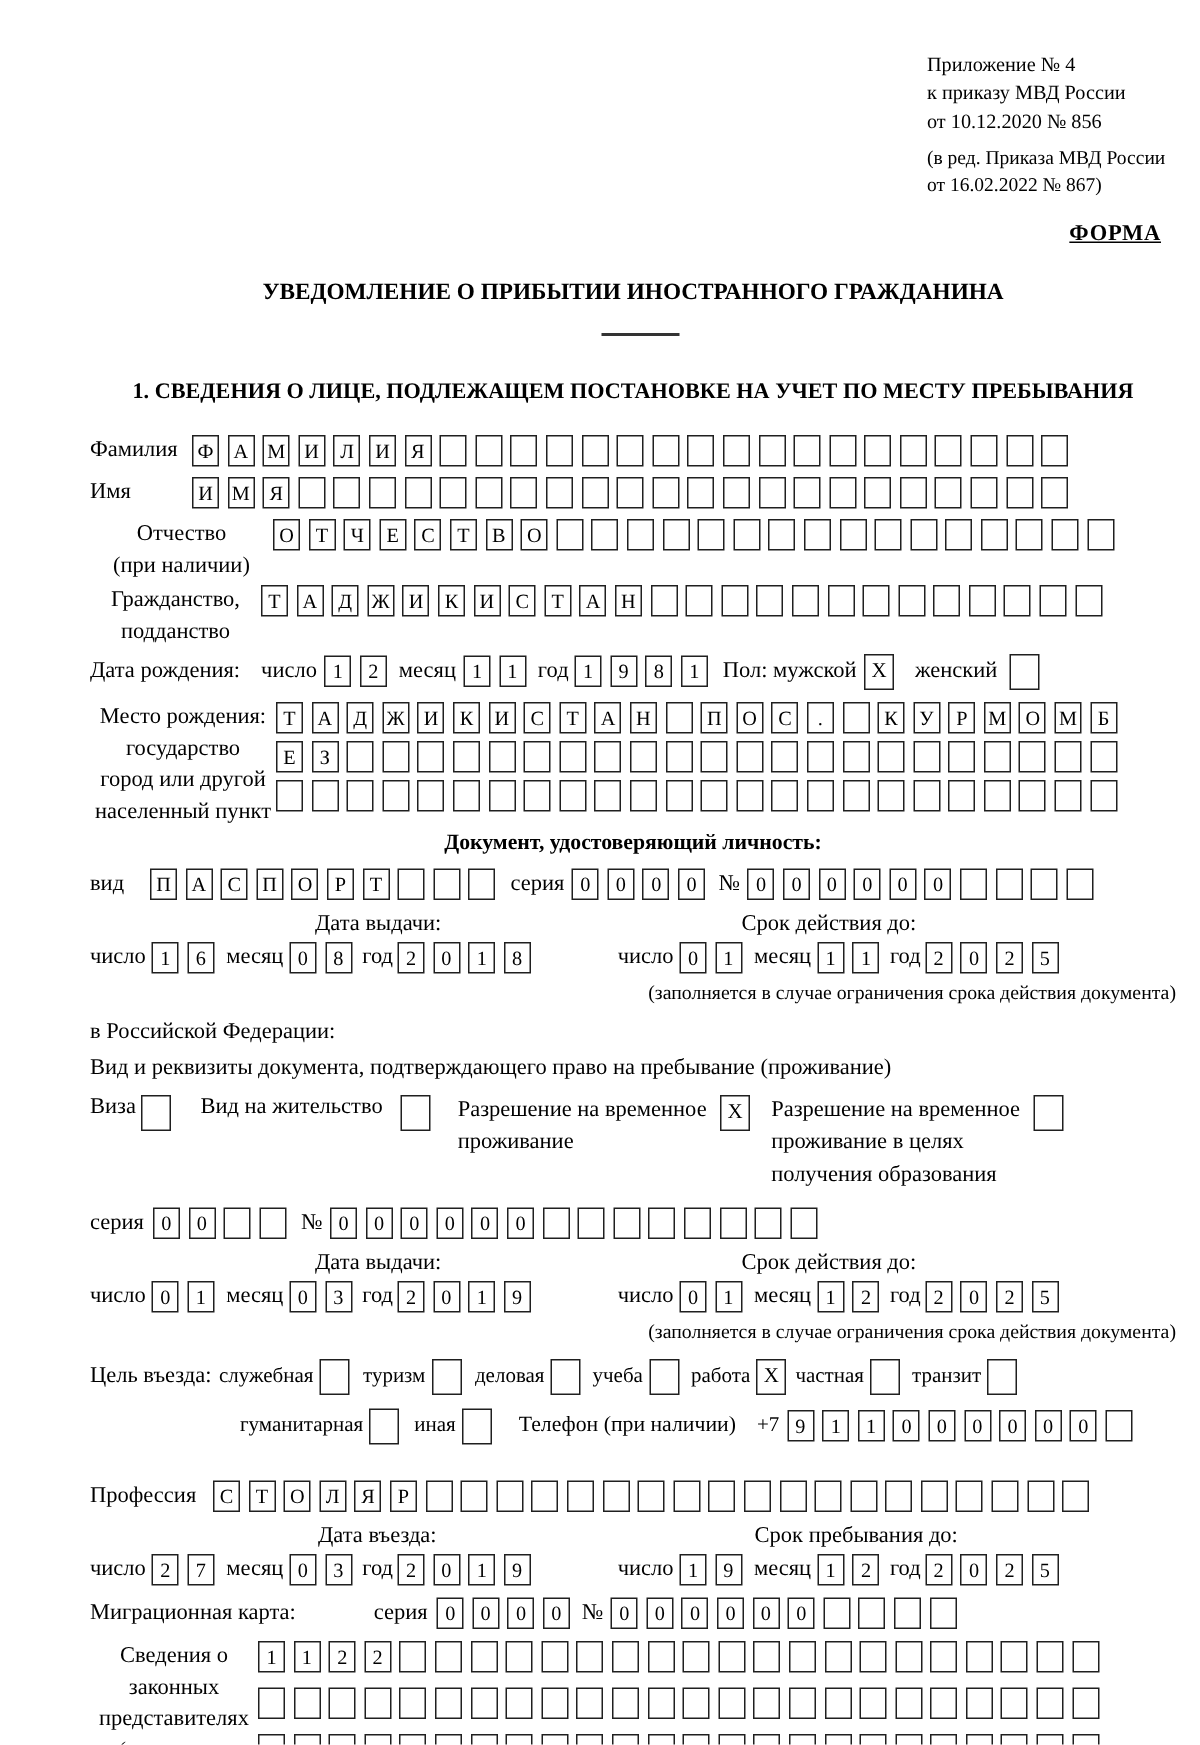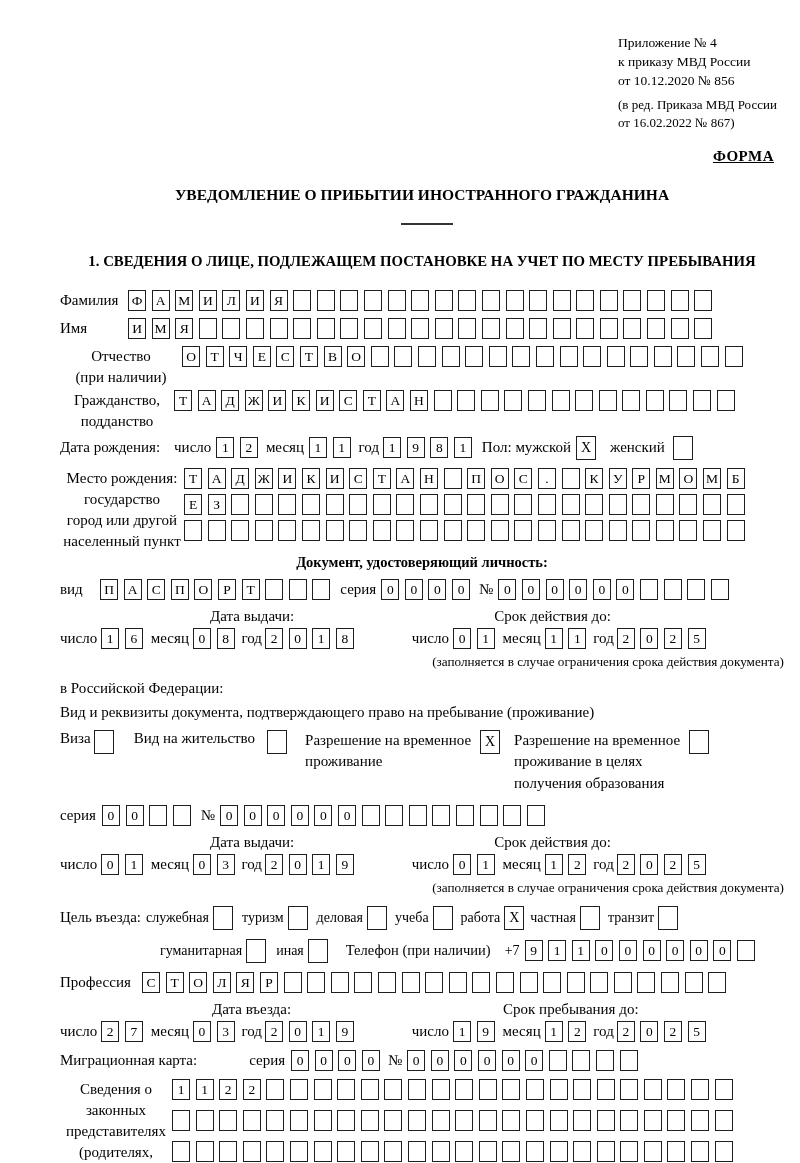--- a/index.html
+++ b/index.html
@@ -510,21 +510,21 @@
     <span class="lbl" style="margin:0 4px 0 6px">частная</span>
     <span class="cells">
         <span class="cell cb" style="margin-right: 0px;"></span>
       </span>
     <span class="lbl" style="margin:0 4px 0 8px">транзит</span>
     <span class="cells">
         <span class="cell cb" style="margin-right: 0px;"></span>
       </span>
   </div>
 
-  <div class="row f14" style="margin-bottom:9px">
+  <div class="row f14" style="margin-bottom:24px">
     <span class="lbl" style="margin:0 4px 0 100px">гуманитарная</span>
     <span class="cells">
         <span class="cell cb" style="margin-right: 0px;"></span>
       </span>
     <span class="lbl" style="margin:0 4px 0 10px">иная</span>
     <span class="cells">
         <span class="cell cb" style="margin-right: 0px;"></span>
       </span>
     <span class="lbl" style="margin-left:18px;font-size:14.5px">Телефон (при наличии)</span>
     <span class="lbl" style="margin:0 5px 0 14px">+7</span>

